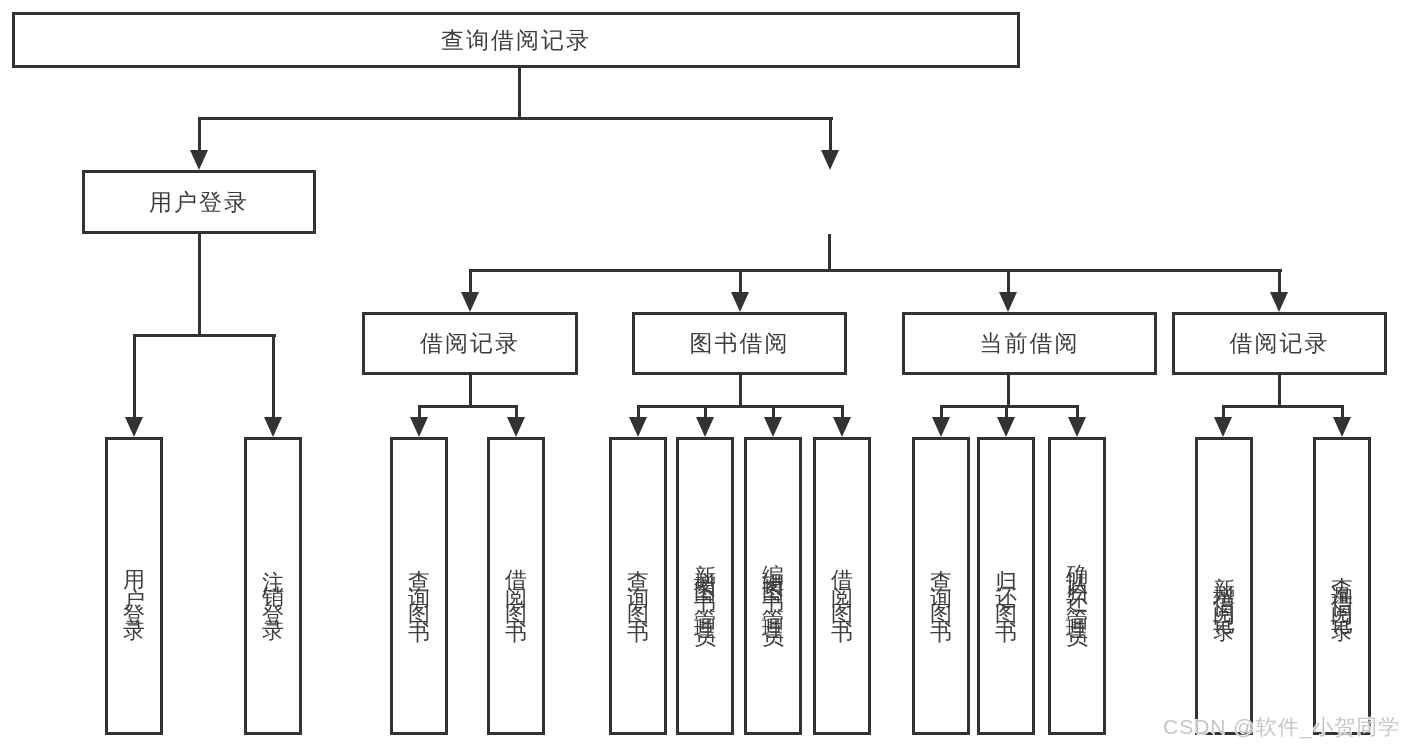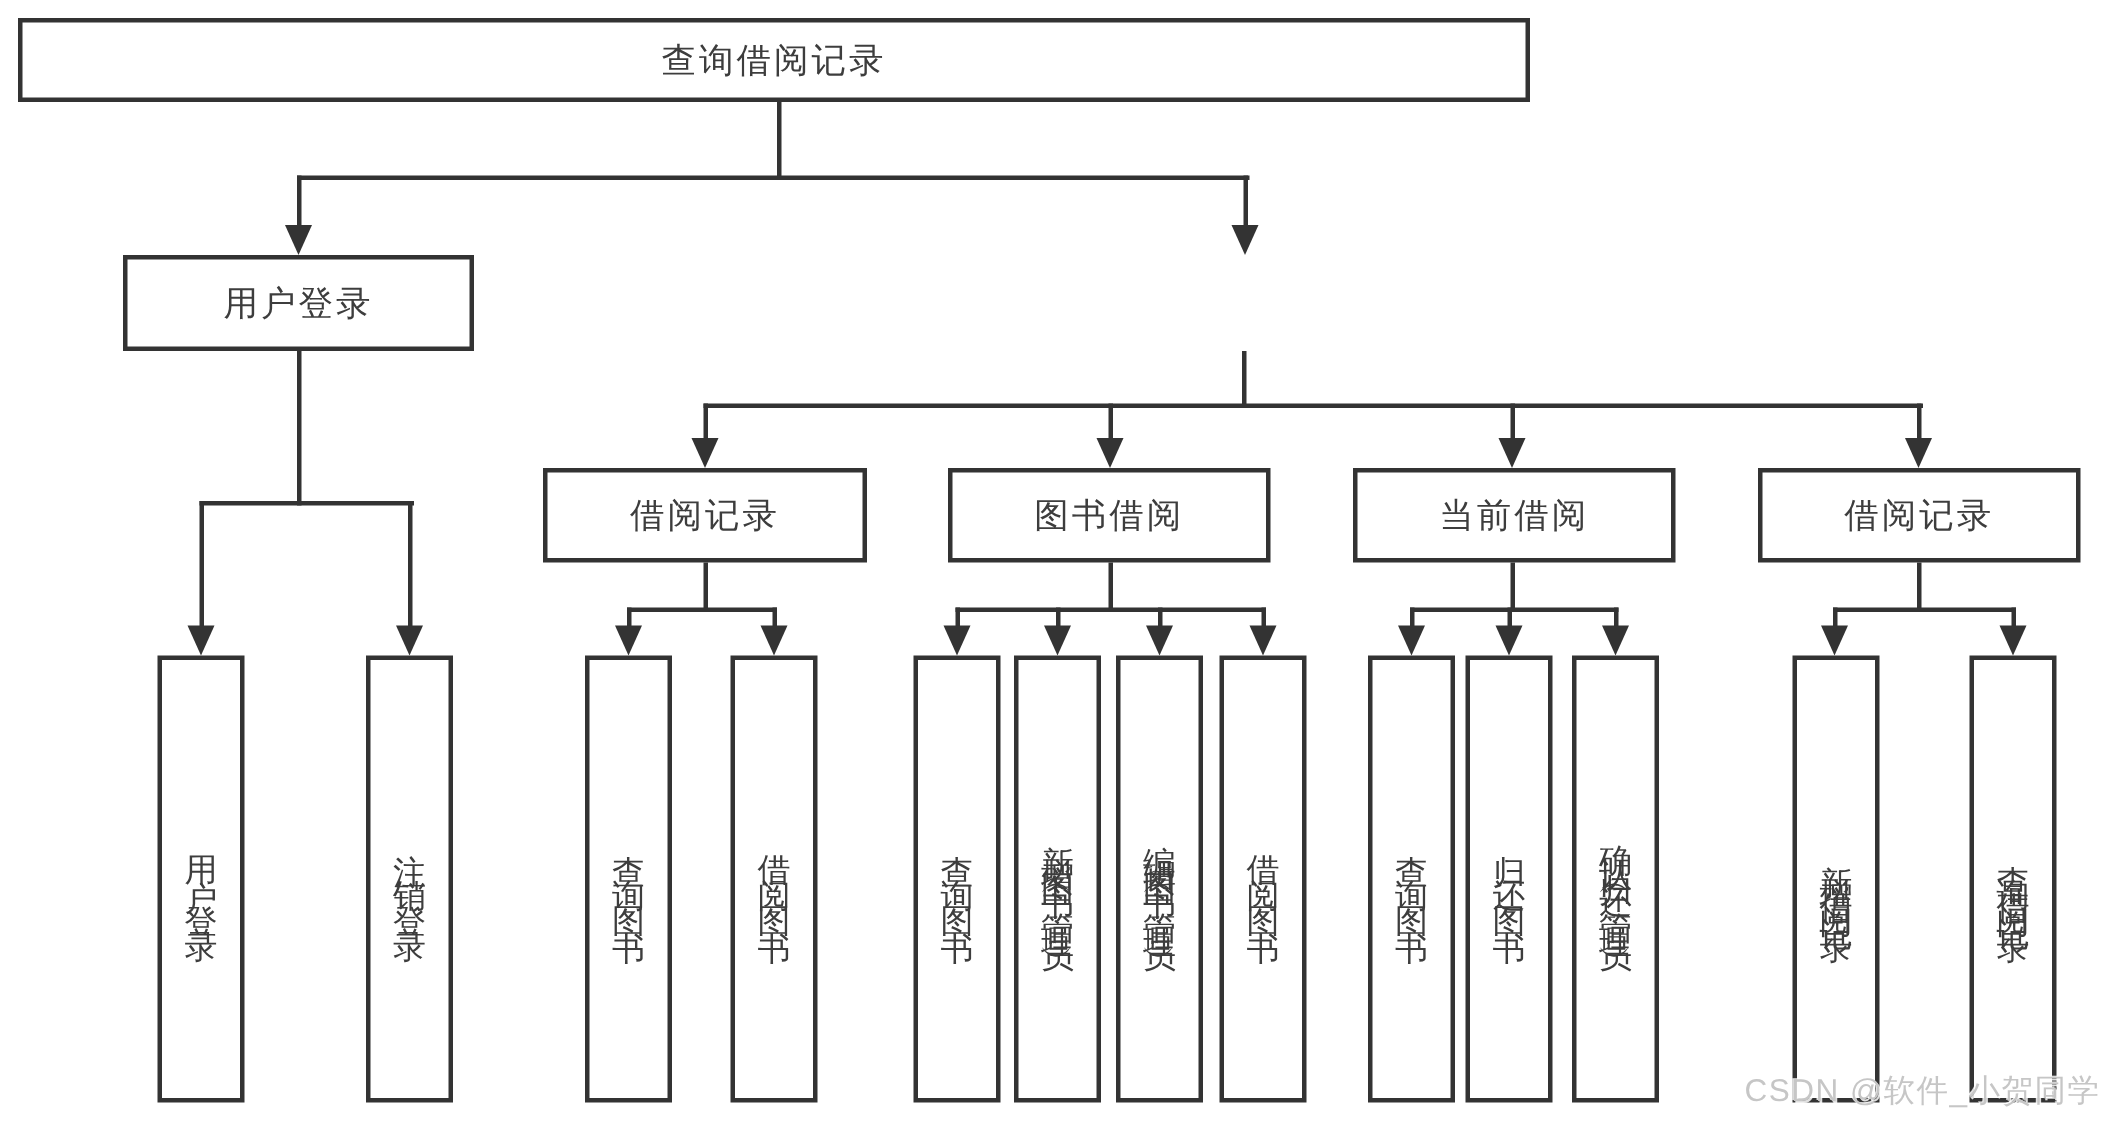--- a/index.html
+++ b/index.html
@@ -62,21 +62,21 @@
   <div class="box hbox" style="left:82px;top:170px;width:234px;height:64px;">
     <span>用户登录</span>
   </div>
 
   <div class="box hbox" style="left:362px;top:312px;width:216px;height:63px;">
     <span>借阅记录</span>
   </div>
   <div class="box hbox" style="left:632px;top:312px;width:215px;height:63px;">
     <span>图书借阅</span>
   </div>
-  <div class="box hbox" style="left:902px;top:312px;width:215px;height:63px;">
+  <div class="box hbox" style="left:902px;top:312px;width:255px;height:63px;">
     <span>当前借阅</span>
   </div>
   <div class="box hbox" style="left:1172px;top:312px;width:215px;height:63px;">
     <span>借阅记录</span>
   </div>
 
   <div class="box vbox" style="left:105px;top:437px;width:58px;height:298px;">
     <span class="vtext">用户登录</span>
   </div>
   <div class="box vbox" style="left:244px;top:437px;width:58px;height:298px;">

